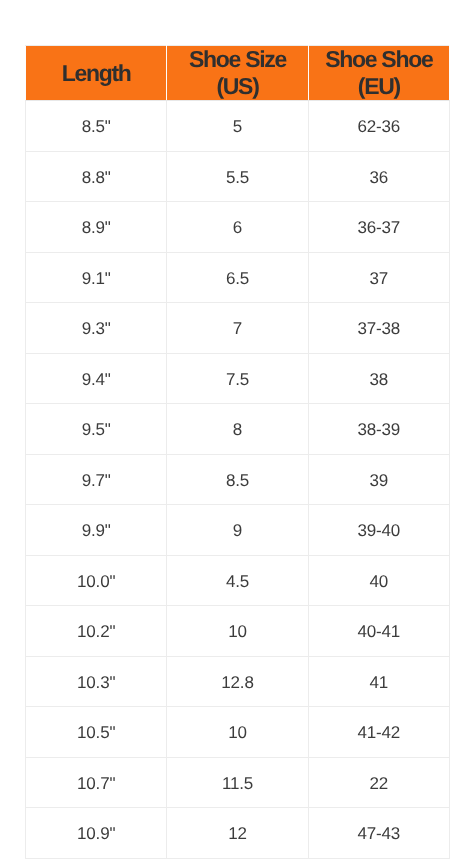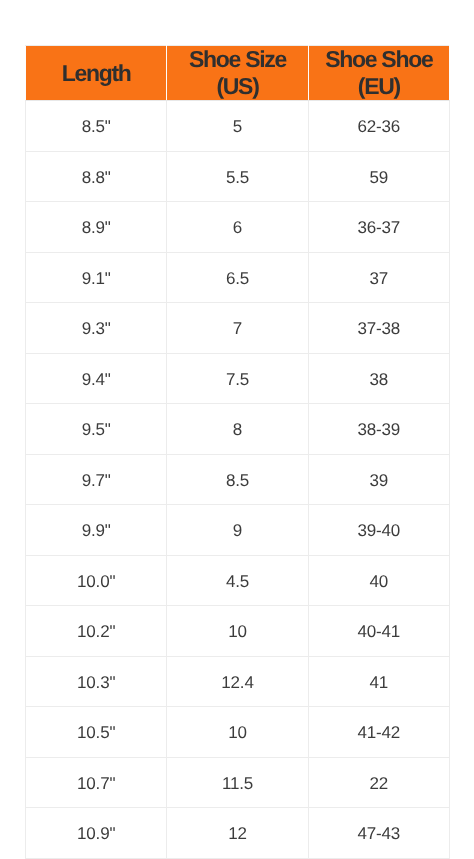--- a/index.html
+++ b/index.html
@@ -93,21 +93,21 @@
     </thead>
     <tbody>
         <tr>
           <td><span>8.5"</span></td>
           <td><span>5</span></td>
           <td><span>62-36</span></td>
         </tr>
         <tr>
           <td><span>8.8"</span></td>
           <td><span>5.5</span></td>
-          <td><span>59</span></td>
+          <td><span>36</span></td>
         </tr>
         <tr>
           <td><span>8.9"</span></td>
           <td><span>6</span></td>
           <td><span>36-37</span></td>
         </tr>
         <tr>
           <td><span>9.1"</span></td>
           <td><span>6.5</span></td>
           <td><span>37</span></td>
@@ -142,21 +142,21 @@
           <td><span>4.5</span></td>
           <td><span>40</span></td>
         </tr>
         <tr>
           <td><span>10.2"</span></td>
           <td><span>10</span></td>
           <td><span>40-41</span></td>
         </tr>
         <tr>
           <td><span>10.3"</span></td>
-          <td><span>12.4</span></td>
+          <td><span>12.8</span></td>
           <td><span>41</span></td>
         </tr>
         <tr>
           <td><span>10.5"</span></td>
           <td><span>10</span></td>
           <td><span>41-42</span></td>
         </tr>
         <tr>
           <td><span>10.7"</span></td>
           <td><span>11.5</span></td>

